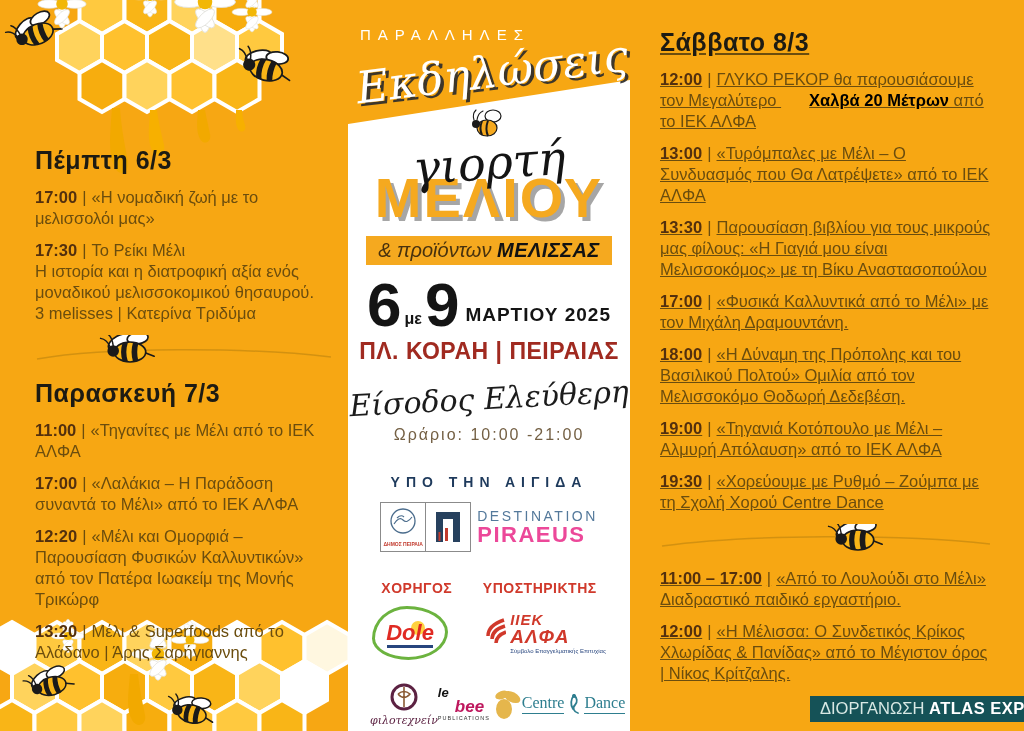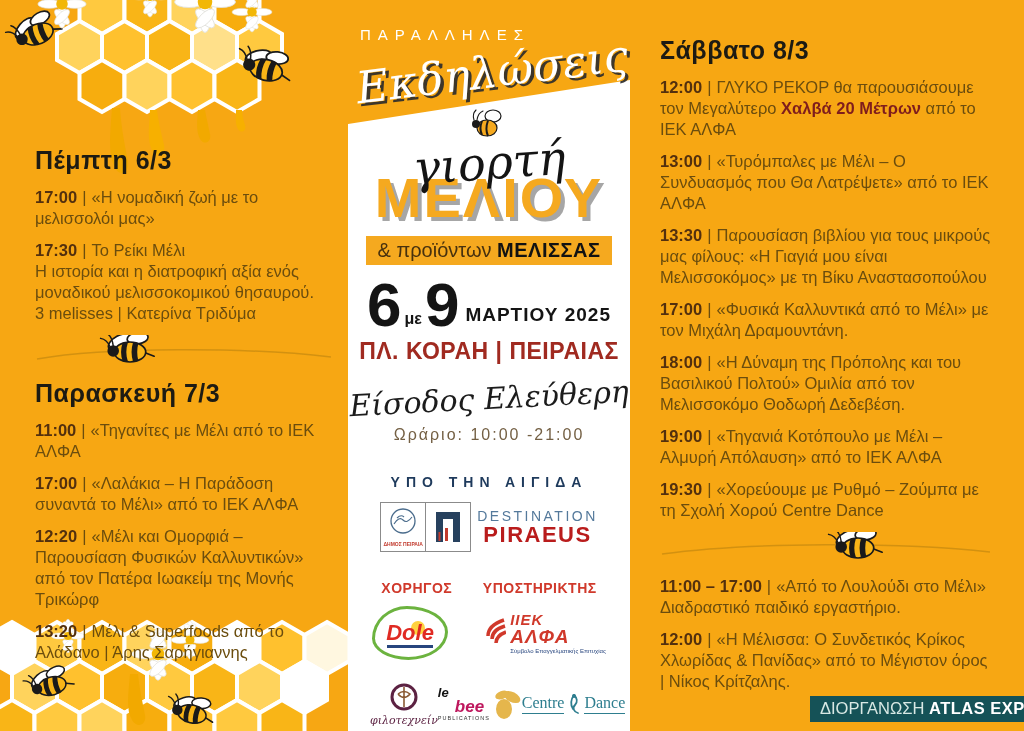--- a/index.html
+++ b/index.html
@@ -3,62 +3,62 @@
 <meta charset="utf-8">
 <title>Γιορτή Μελιού 6-9 Μαρτίου 2025</title>
 <style>
   html,body{margin:0;padding:0;}
   body{font-family:"Liberation Sans","DejaVu Sans",sans-serif;}
   .poster{position:relative;width:1024px;height:731px;background:#F7A713;overflow:hidden;}
 
   
   .col{position:absolute;color:#6B4D0E;}
   .col-left{left:35px;top:146px;width:300px;}
-  .col-right{left:660px;top:36px;width:334px;}
+  .col-right{left:660px;top:28px;width:334px;text-decoration:underline;}
   .day-header{font-size:25px;font-weight:bold;color:#1D1B13;margin:0 0 12px 0;letter-spacing:.5px;}
   .event{font-size:16.5px;line-height:21px;margin:0 0 11px 0;}
   .event .t{font-weight:bold;color:#53300E;}
   .event .sep{color:#6B4D0E;padding:0 5px;}
-  .event .bold-part{font-weight:bold;color:#7f1d1d;}
+  .event .bold-part{font-weight:bold;color:#000000;margin-left:28px;}
   .event .detail{display:block;}
   .bee-divider{position:relative;height:34px;margin:2px 0 10px 0;}
   .bee-divider svg{display:block;}
 
   
   .kicker{position:absolute;left:360px;top:26px;color:#FFFFFF;font-size:15px;letter-spacing:7px;font-weight:normal;}
   .script-events{position:absolute;left:344px;top:46px;width:296px;text-align:center;
     font-family:"DejaVu Serif",serif;font-style:italic;font-size:44px;color:#FFFFFF;
     transform:rotate(-7deg);text-shadow:3px 3px 0 rgba(45,45,45,.92);z-index:6;}
   .panel{position:absolute;left:348px;top:80px;width:282px;height:651px;background:#FFFFFF;
     clip-path:polygon(0 44px,100% 0,100% 100%,0 100%);z-index:5;text-align:center;}
   .doodle-bee{margin-top:24px;}
   .title-script{font-family:"DejaVu Serif",serif;font-style:italic;font-size:46px;color:#141414;
     line-height:1;margin-top:-8px;transform:rotate(-4deg);position:relative;z-index:2;}
   .title-main{font-size:56px;font-weight:bold;color:#F5A91F;letter-spacing:2px;line-height:1;
     margin-top:-16px;text-shadow:4px 4px 0 #A6A6A6;position:relative;z-index:1;}
   .subtitle-box{display:inline-block;background:#F5A91F;padding:3px 12px;margin-top:10px;
-    font-size:20px;color:#47310E;}
+    font-size:20px;color:#47310E;font-style:italic;}
   .subtitle-box b{color:#121212;font-weight:bold;letter-spacing:.5px;}
   .dates-row{display:flex;justify-content:center;align-items:flex-end;margin-top:14px;color:#141414;}
   .d-big{font-size:62px;font-weight:bold;line-height:.85;}
   .d-small{font-size:16px;font-weight:bold;margin:0 3px 4px 3px;}
   .d-month{font-size:19px;font-weight:bold;letter-spacing:1px;margin:0 0 6px 6px;}
   .venue{font-size:23px;font-weight:bold;color:#A02A20;letter-spacing:.5px;margin-top:6px;}
   .entry-script{font-family:"DejaVu Serif",serif;font-style:italic;font-size:30px;color:#1c1c1c;
     margin-top:16px;transform:rotate(-3deg);}
   .hours{font-size:16px;letter-spacing:2px;color:#746044;margin-top:10px;}
   .aegis{font-size:14px;font-weight:bold;letter-spacing:6px;color:#1E3A5C;margin-top:30px;}
   .aegis-logos{display:flex;justify-content:center;align-items:center;gap:6px;margin-top:12px;}
   .muni{display:flex;border:1px solid #8b8b8b;background:#fff;}
   .muni-cell{width:44px;height:48px;display:flex;flex-direction:column;align-items:center;justify-content:center;}
   .muni-cell+.muni-cell{border-left:1px solid #8b8b8b;}
   .muni-name{font-size:5px;color:#C23B2E;font-weight:bold;margin-top:1px;}
   .destination{text-align:left;}
   .dest1{font-size:14px;letter-spacing:2.5px;color:#54799B;}
-  .dest2{font-size:22px;font-weight:bold;letter-spacing:1.5px;color:#b91c1c;line-height:1;text-align:center;}
+  .dest2{font-size:22px;font-weight:bold;letter-spacing:1.5px;color:#ec4899;line-height:1;}
   .sponsor-row{display:flex;justify-content:space-around;margin:28px 18px 0 18px;
     font-size:14px;font-weight:bold;color:#D0392B;letter-spacing:.5px;}
   .logo-row{display:flex;justify-content:space-around;align-items:center;margin:10px 24px 0 24px;gap:36px;}
   .dole{position:relative;width:70px;height:48px;background:#fff;border:3px solid #6CB33F;
     border-radius:46% 54% 52% 48%/60% 48% 52% 40%;display:flex;align-items:center;justify-content:center;}
   .dole .sun{position:absolute;width:14px;height:14px;background:#FFD23F;border-radius:50%;right:20px;top:12px;}
   .dole .word{position:relative;font-size:22px;font-weight:bold;color:#E02A23;font-style:italic;}
   .dole .bar{position:absolute;bottom:9px;left:12px;right:12px;height:3px;background:#27457E;}
   .iek{display:flex;align-items:center;gap:4px;}
   .iek-text{text-align:left;line-height:1;}

